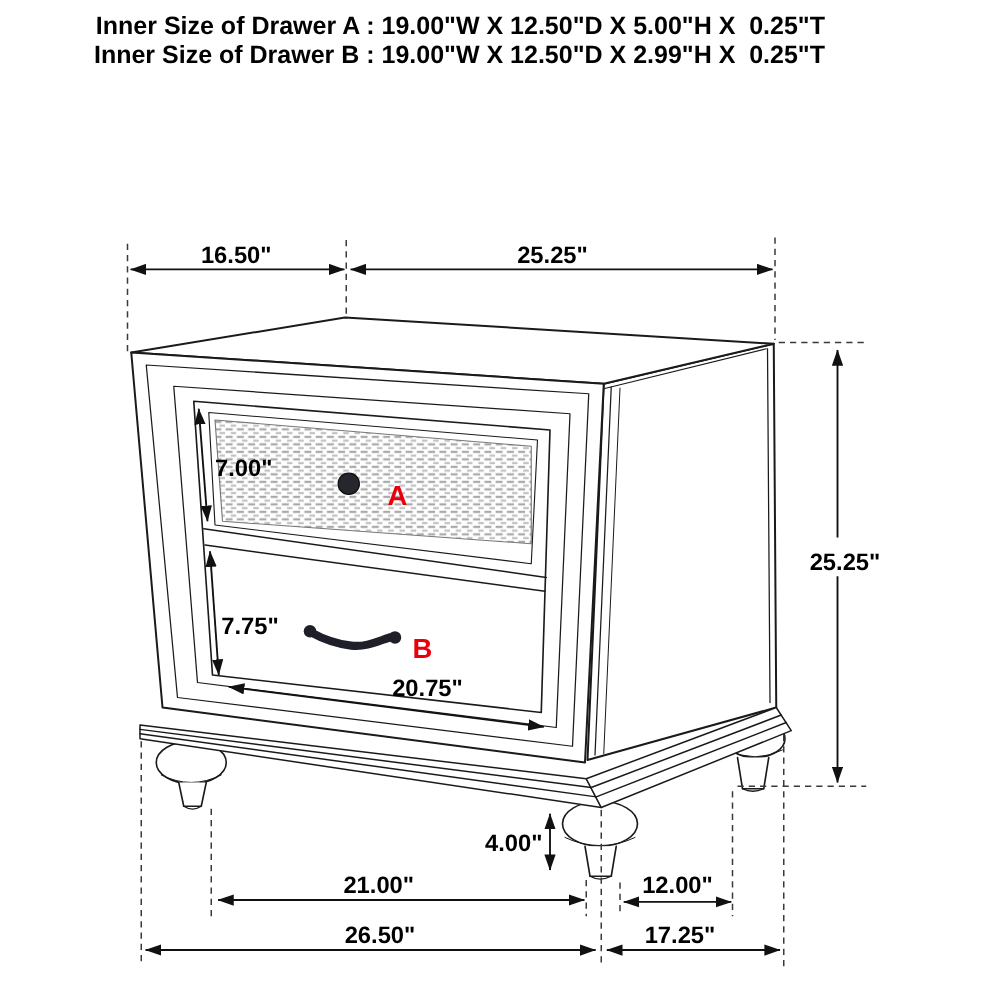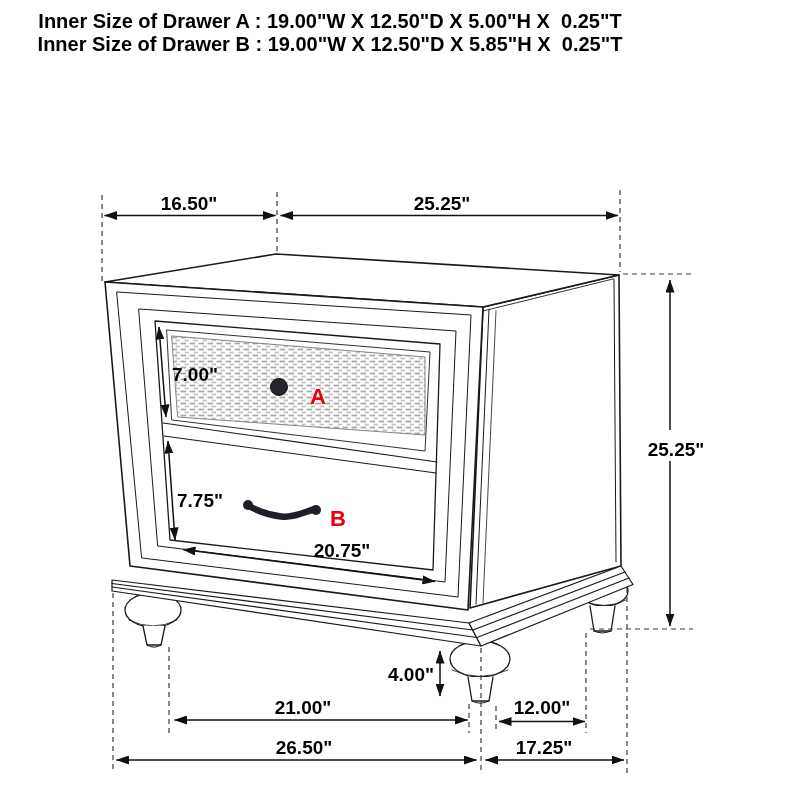--- a/index.html
+++ b/index.html
@@ -1,31 +1,31 @@
 <!DOCTYPE html>
 <html><head>
 <meta charset="utf-8">
 <style>
   html,body{margin:0;padding:0;background:#fff;}
   body{width:800px;height:800px;position:relative;overflow:hidden;
        font-family:"Liberation Sans",sans-serif;}
-  .header{position:absolute;top:10px;left:0;width:660px;text-align:center;
+  .header{position:absolute;top:10px;left:0;width:660px;text-align:right;
           color:#000;font-weight:bold;font-size:20px;line-height:23px;}
   .header div{white-space:pre;}
   .stage{position:absolute;top:0;left:0;}
   svg text{font-family:"Liberation Sans",sans-serif;font-weight:bold;}
   .dimlbl{font-size:19px;fill:#000;}
   .redlbl{font-size:22px;}
 </style>
 </head>
 <body>
 
 <div class="header">
   <div>Inner Size of Drawer A : 19.00"W X 12.50"D X 5.00"H X  0.25"T</div>
-  <div>Inner Size of Drawer B : 19.00"W X 12.50"D X 5.85"H X  0.25"T</div>
+  <div>Inner Size of Drawer B : 19.00"W X 12.50"D X 2.99"H X  0.25"T</div>
 </div>
 
 <svg class="stage" width="800" height="800" viewBox="0 0 800 800">
   <defs>
     <marker id="arr" viewBox="0 0 13 9" refX="12.5" refY="4.5" markerWidth="13" markerHeight="9" markerUnits="userSpaceOnUse" orient="auto-start-reverse">
       <path d="M0,0 L13,4.5 L0,9 Z" fill="#111"></path>
     </marker>
     <pattern id="cane" width="9" height="6" patternUnits="userSpaceOnUse">
       <rect x="0.5" y="0.6" width="5.6" height="1.8" fill="#a9a9a9"></rect>
       <rect x="4.6" y="3.6" width="5.6" height="1.8" fill="#c2c2c2"></rect>

